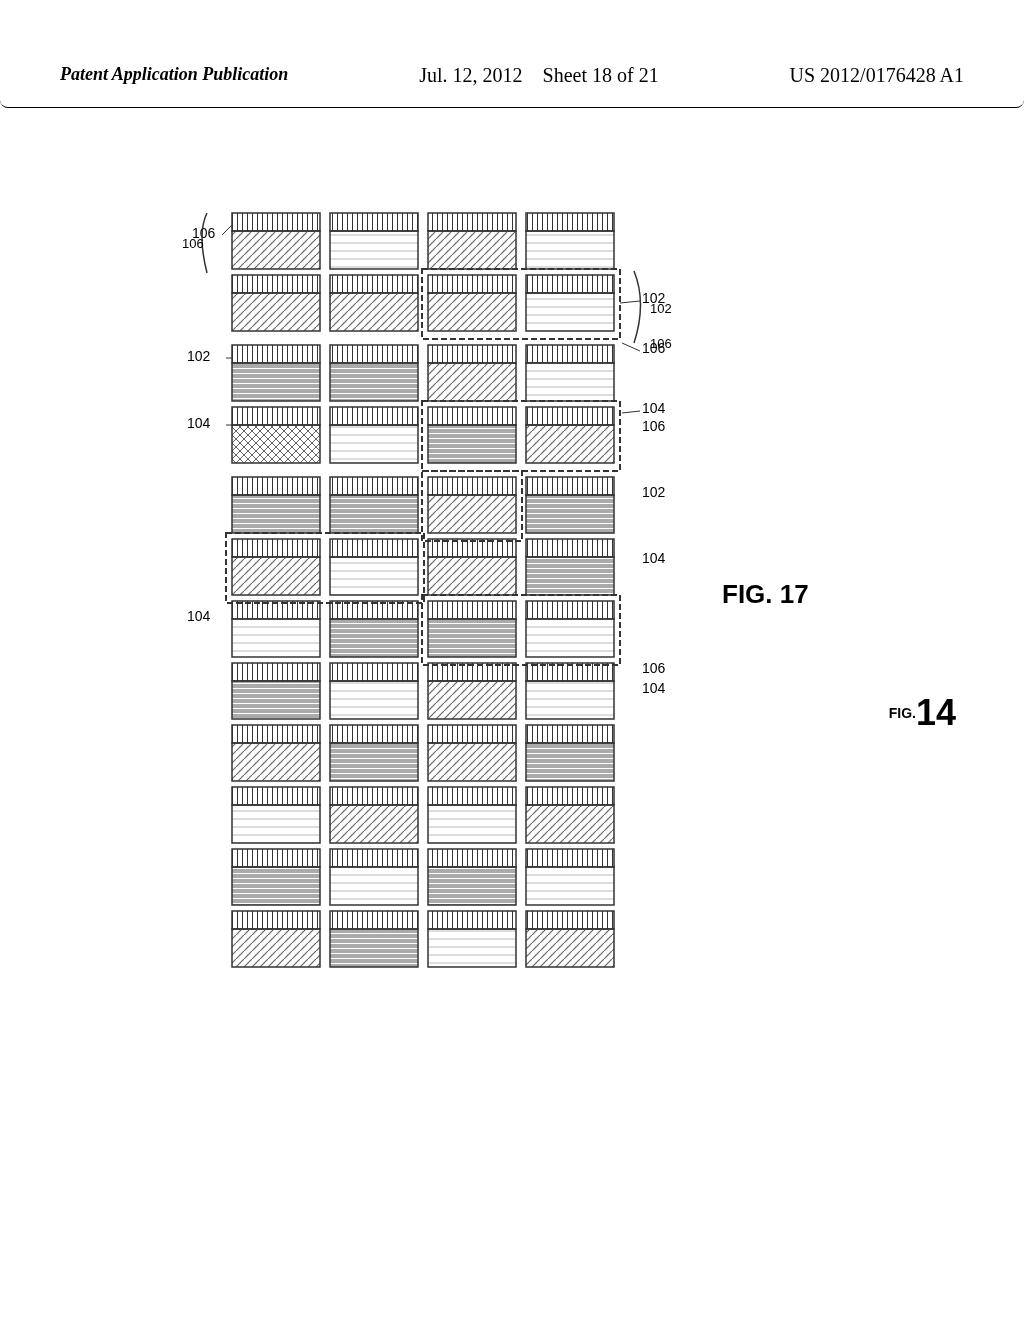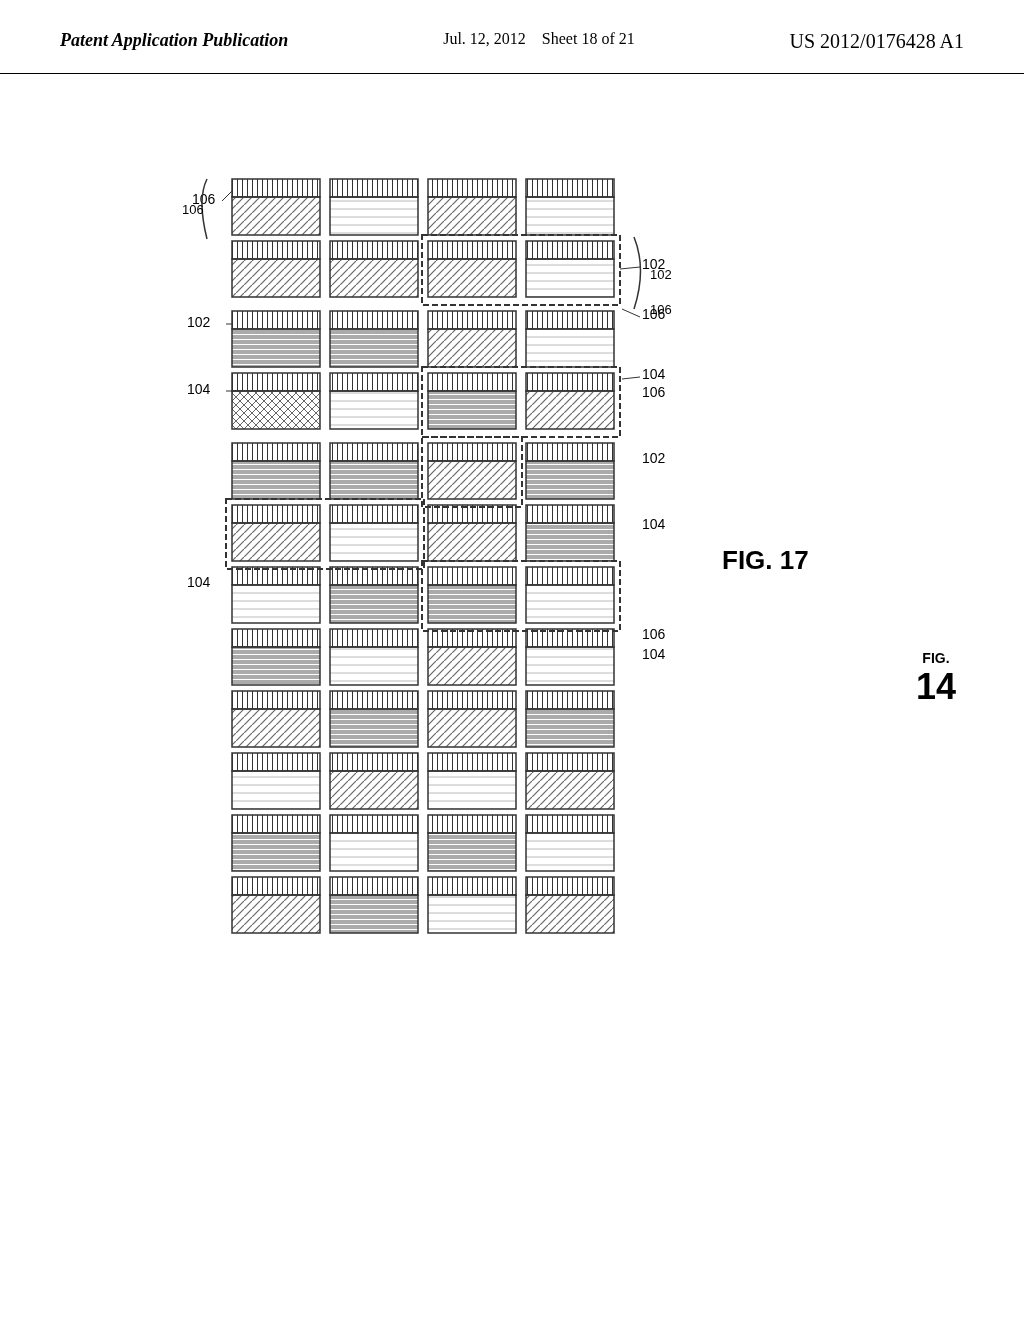--- a/index.html
+++ b/index.html
@@ -8,33 +8,34 @@
       height: 1320px;
       background: #fff;
       font-family: 'Times New Roman', Times, serif;
       overflow: hidden;
       position: relative;
     }
 
     .header {
       display: flex;
       align-items: flex-start;
-      padding: 30px 60px 20px 60px;
+      padding: 64px 60px 20px 60px;
       border-bottom: 1px solid #000;
       justify-content: space-between;
+      border-radius: 8px;
     }
 
     .header-left {
       font-size: 18px;
       font-weight: bold;
       font-style: italic;
     }
 
     .header-center {
-      font-size: 16px;
+      font-size: 20px;
       text-align: center;
     }
 
     .header-right {
       font-size: 20px;
       text-align: right;
     }
 
     .main-content {
       display: flex;
@@ -263,21 +264,21 @@
 
     <div style="
       position: absolute;
       right: 20px;
       top: 50%;
       transform: translateY(-50%);
       font-size: 28px;
       font-weight: bold;
       font-family: Arial, sans-serif;
       display: flex;
-      flex-direction: column;
+      flex-direction: row;
       align-items: center;
     ">
       <span style="font-size:14px; font-weight:bold;">FIG.</span>
       <span style="font-size:36px; font-weight:bold;">14</span>
     </div>
 
   </div>
 </div>
 
 </body></html>

